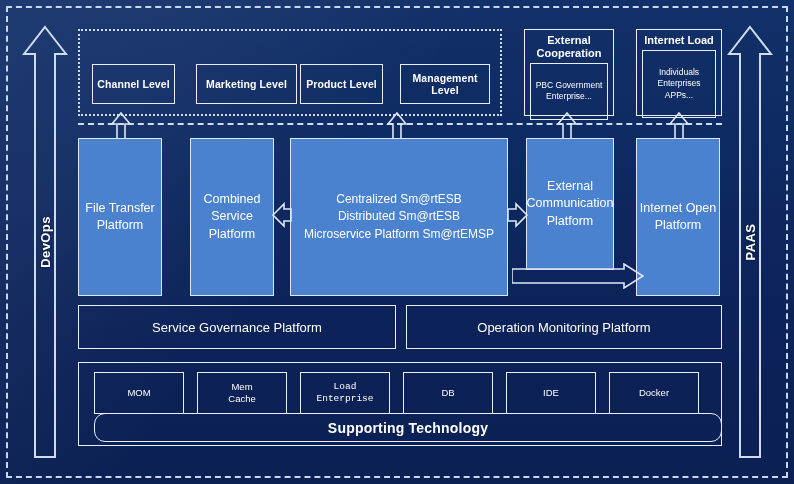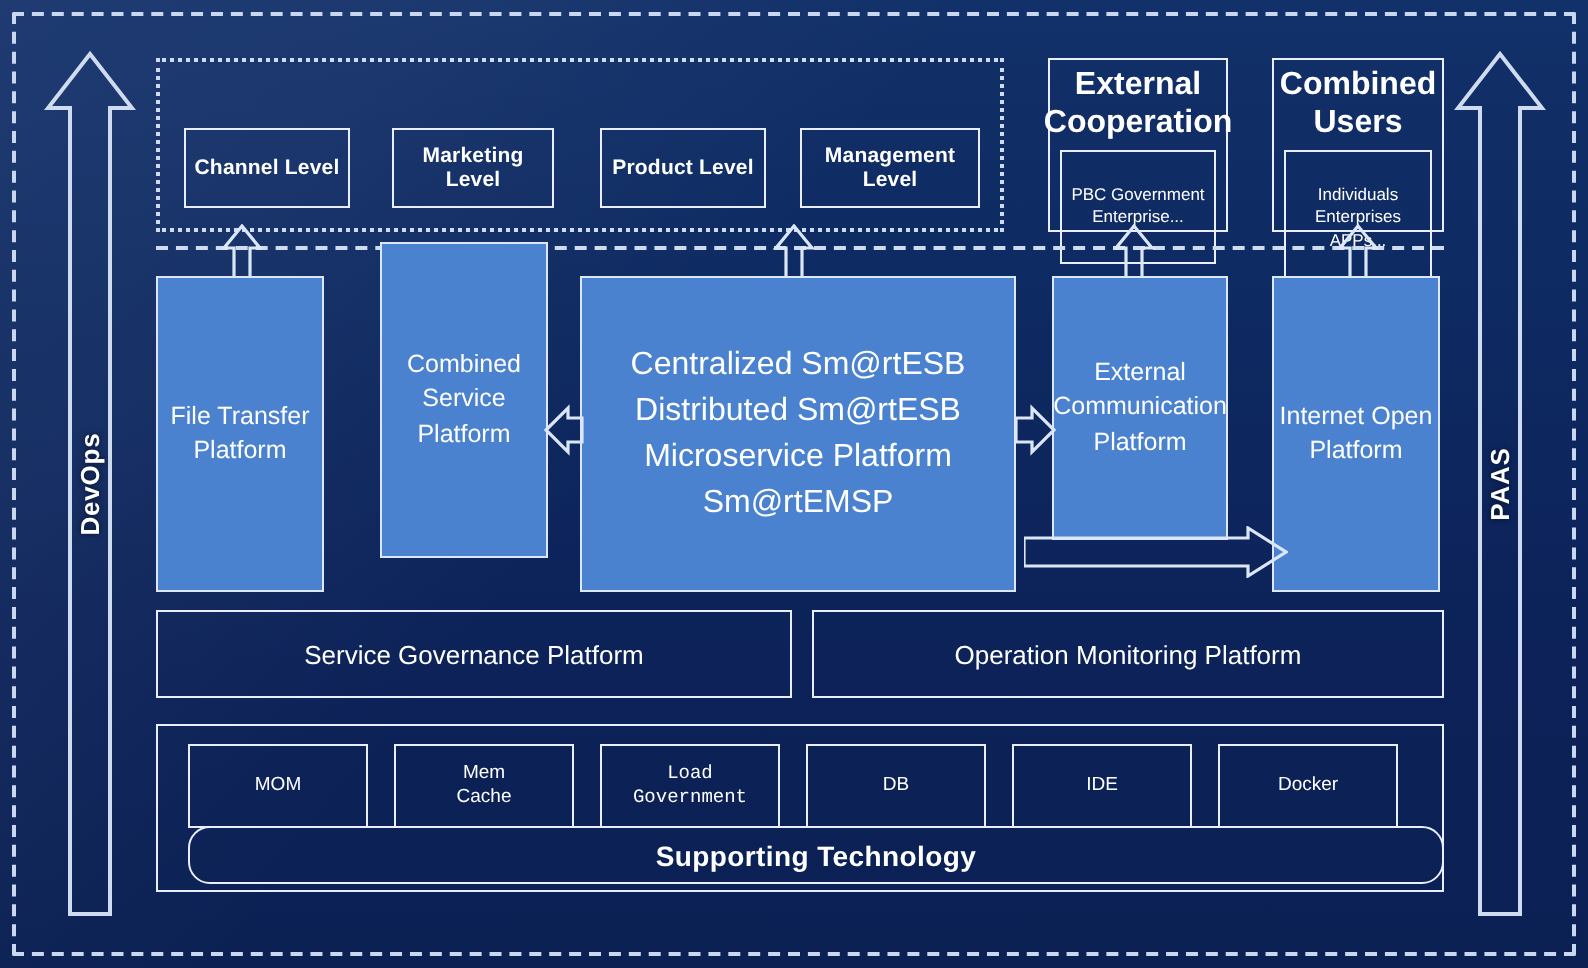--- a/index.html
+++ b/index.html
@@ -64,21 +64,21 @@
   
   .ext-wrap {
     position: absolute;
     border: 1.5px solid #e8eefb;
     display: flex;
     flex-direction: column;
     align-items: center;
     padding: 4px 5px 6px 5px;
   }
   .ext-title {
-    font-size: 16px; font-weight: bold;
+    font-size: 11px; font-weight: bold;
     text-align: center; line-height: 1.18;
     margin-bottom: 3px;
   }
   .ext-inner {
     border: 1.5px solid #e8eefb;
     flex: 1;
     width: 100%;
     display: flex; align-items: center; justify-content: center;
     text-align: center;
     font-size: 8.5px;
@@ -90,21 +90,21 @@
   .pbox {
     position: absolute;
     background: #4a82cf;
     border: 1.5px solid #dbe6f7;
     display: flex; align-items: center; justify-content: center;
     text-align: center;
     font-size: 12.5px;
     line-height: 1.38;
     color: #ffffff;
   }
-  .pbox.center { font-size: 16px; line-height: 1.45; }
+  .pbox.center { font-size: 12px; line-height: 1.45; }
 
   
   .gbox {
     position: absolute;
     border: 1.5px solid #e8eefb;
     display: flex; align-items: center; justify-content: center;
     font-size: 13px;
     text-align: center;
     background: transparent;
   }
@@ -156,37 +156,37 @@
       <polygon points="23,3 44,30 33,30 33,433 13,433 13,30 2,30" fill="none" stroke="#cfdcf0" stroke-width="2"></polygon>
     </svg>
     <span class="vlabel">PAAS</span>
   </div>
 
   <div class="dotted-group" style="left:78px; top:29px; width:424px; height:87px;"></div>
 
   <div class="obox lvl" style="left:92px; top:64px; width:83px; height:40px;">
     <span>Channel Level</span>
   </div>
-  <div class="obox lvl" style="left:196px; top:64px; width:81px; height:40px;">
+  <div class="obox lvl" style="left:196px; top:64px; width:101px; height:40px;">
     <span>Marketing Level</span>
   </div>
   <div class="obox lvl" style="left:300px; top:64px; width:83px; height:40px;">
     <span>Product Level</span>
   </div>
   <div class="obox lvl" style="left:400px; top:64px; width:90px; height:40px;">
     <span>Management Level</span>
   </div>
 
   <div class="ext-wrap" style="left:524px; top:29px; width:90px; height:87px;">
     <div class="ext-title">External Cooperation</div>
     <div class="ext-inner">PBC Government Enterprise...</div>
   </div>
 
   <div class="ext-wrap" style="left:636px; top:29px; width:86px; height:87px;">
-    <div class="ext-title">Combined Users</div>
+    <div class="ext-title">Internet Load</div>
     <div class="ext-inner">Individuals Enterprises APPs...</div>
   </div>
 
   <div class="hdash" style="left:78px; top:123px; width:644px;"></div>
 
   <div class="conn" style="left:110px; top:112px;">
     <svg width="22" height="28" viewBox="0 0 22 28">
       <polygon points="11,1 20,12 15,12 15,27 7,27 7,12 2,12" fill="none" stroke="#dbe6f7" stroke-width="1.6"></polygon>
     </svg>
   </div>
@@ -203,21 +203,21 @@
   <div class="conn" style="left:668px; top:112px;">
     <svg width="22" height="28" viewBox="0 0 22 28">
       <polygon points="11,1 20,12 15,12 15,27 7,27 7,12 2,12" fill="none" stroke="#dbe6f7" stroke-width="1.6"></polygon>
     </svg>
   </div>
 
   <div class="pbox" style="left:78px; top:138px; width:84px; height:158px;">
     <span>File Transfer Platform</span>
   </div>
 
-  <div class="pbox" style="left:190px; top:121px; width:84px; height:158px;">
+  <div class="pbox" style="left:190px; top:138px; width:84px; height:158px;">
     <span>Combined Service Platform</span>
   </div>
 
   <div class="pbox center" style="left:290px; top:138px; width:218px; height:158px;">
     <div>
       <div>Centralized Sm@rtESB</div>
       <div>Distributed Sm@rtESB</div>
       <div>Microservice Platform Sm@rtEMSP</div>
     </div>
   </div>
@@ -262,21 +262,21 @@
   </div>
   <div class="tech-box" style="left:197px; top:372px; width:90px; height:42px;">
     <div>
       <div>Mem</div>
       <div>Cache</div>
     </div>
   </div>
   <div class="tech-box" style="left:300px; top:372px; width:90px; height:42px;font-family:Liberation Mono, monospace;">
     <div>
       <div>Load</div>
-      <div>Government</div>
+      <div>Enterprise</div>
     </div>
   </div>
   <div class="tech-box" style="left:403px; top:372px; width:90px; height:42px;">
     <span>DB</span>
   </div>
   <div class="tech-box" style="left:609px; top:372px; width:90px; height:42px;">
     <span>Docker</span>
   </div>
   <div class="tech-box" style="left:506px; top:372px; width:90px; height:42px;">
     <span>IDE</span>

